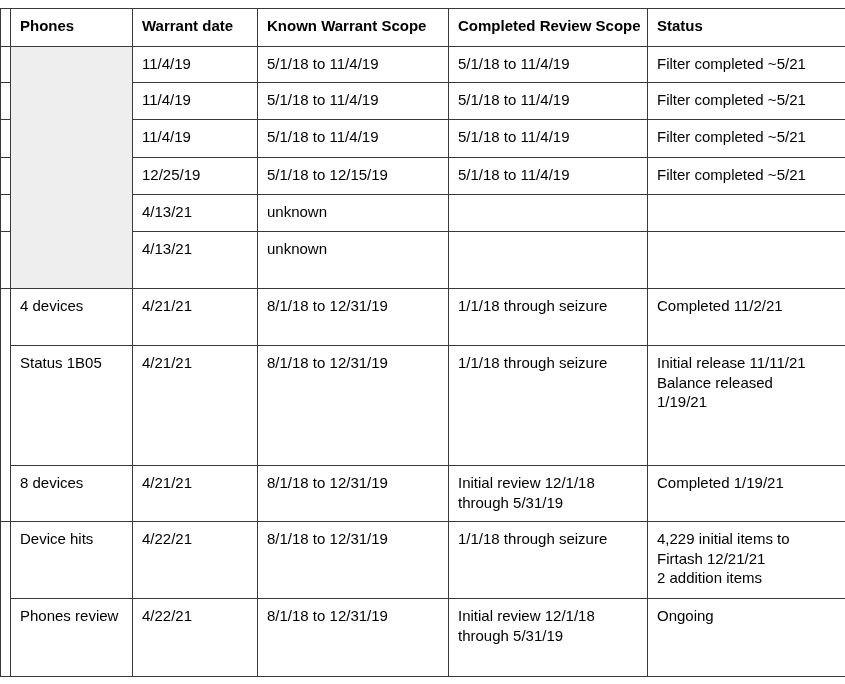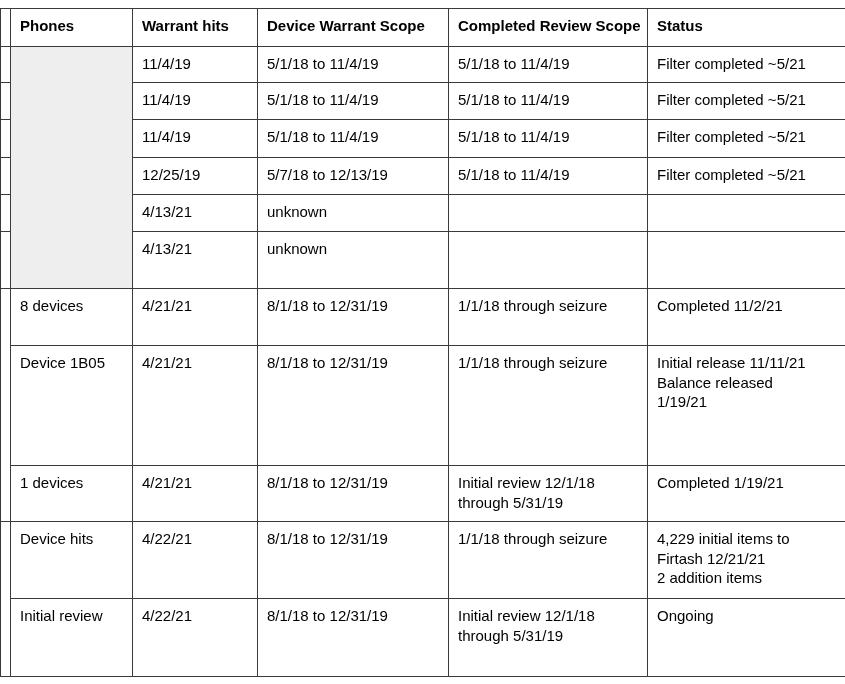--- a/index.html
+++ b/index.html
@@ -70,22 +70,22 @@
       <col style="width:125px">
       <col style="width:191px">
       <col style="width:199px">
       <col style="width:213px">
     </colgroup>
 
     <tbody>
         <tr style="height:38px">
       <th class="sliver"></th>
       <th>Phones</th>
-      <th>Warrant hits</th>
-      <th>Device Warrant Scope</th>
+      <th>Warrant date</th>
+      <th>Known Warrant Scope</th>
       <th>Completed Review Scope</th>
       <th>Status</th>
     </tr>
 
     <tr style="height:36px">
       <td class="sliver"></td>
       <td class="shaded" rowspan="6"></td>
       <td>11/4/19</td>
       <td>5/1/18 to 11/4/19</td>
       <td>5/1/18 to 11/4/19</td>
@@ -104,21 +104,21 @@
       <td class="sliver"></td>
       <td>11/4/19</td>
       <td>5/1/18 to 11/4/19</td>
       <td>5/1/18 to 11/4/19</td>
       <td>Filter completed ~5/21</td>
     </tr>
 
     <tr style="height:37px">
       <td class="sliver"></td>
       <td>12/25/19</td>
-      <td>5/7/18 to 12/13/19</td>
+      <td>5/1/18 to 12/15/19</td>
       <td>5/1/18 to 11/4/19</td>
       <td>Filter completed ~5/21</td>
     </tr>
 
     <tr style="height:37px">
       <td class="sliver"></td>
       <td>4/13/21</td>
       <td>unknown</td>
       <td></td>
       <td></td>
@@ -127,59 +127,59 @@
     <tr style="height:57px">
       <td class="sliver"></td>
       <td>4/13/21</td>
       <td>unknown</td>
       <td></td>
       <td></td>
     </tr>
 
     <tr style="height:57px">
       <td class="sliver" rowspan="3"></td>
-      <td>8 devices</td>
+      <td>4 devices</td>
       <td>4/21/21</td>
       <td>8/1/18 to 12/31/19</td>
       <td>1/1/18 through seizure</td>
       <td>Completed 11/2/21</td>
     </tr>
 
     <tr style="height:120px">
-      <td>Device 1B05</td>
+      <td>Status 1B05</td>
       <td>4/21/21</td>
       <td>8/1/18 to 12/31/19</td>
       <td>1/1/18 through seizure</td>
       <td>Initial release 11/11/21
 Balance released
 1/19/21</td>
     </tr>
 
     <tr style="height:56px">
-      <td>1 devices</td>
+      <td>8 devices</td>
       <td>4/21/21</td>
       <td>8/1/18 to 12/31/19</td>
       <td>Initial review 12/1/18
 through 5/31/19</td>
       <td>Completed 1/19/21</td>
     </tr>
 
     <tr style="height:77px">
       <td class="sliver" rowspan="2"></td>
       <td>Device hits</td>
       <td>4/22/21</td>
       <td>8/1/18 to 12/31/19</td>
       <td>1/1/18 through seizure</td>
       <td>4,229 initial items to
 Firtash 12/21/21
 2 addition items</td>
     </tr>
 
     <tr style="height:78px">
-      <td>Initial review</td>
+      <td>Phones review</td>
       <td>4/22/21</td>
       <td>8/1/18 to 12/31/19</td>
       <td>Initial review 12/1/18
 through 5/31/19</td>
       <td>Ongoing</td>
     </tr>
   </tbody>
     </table>
 </div>
 

